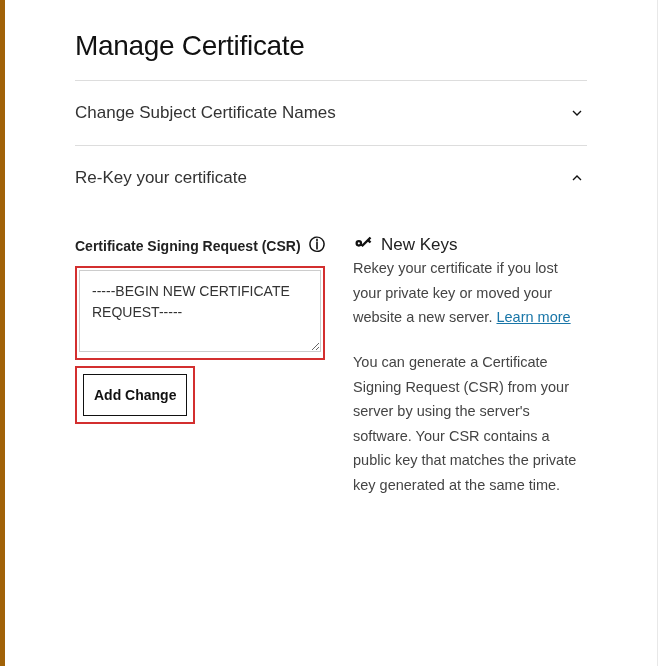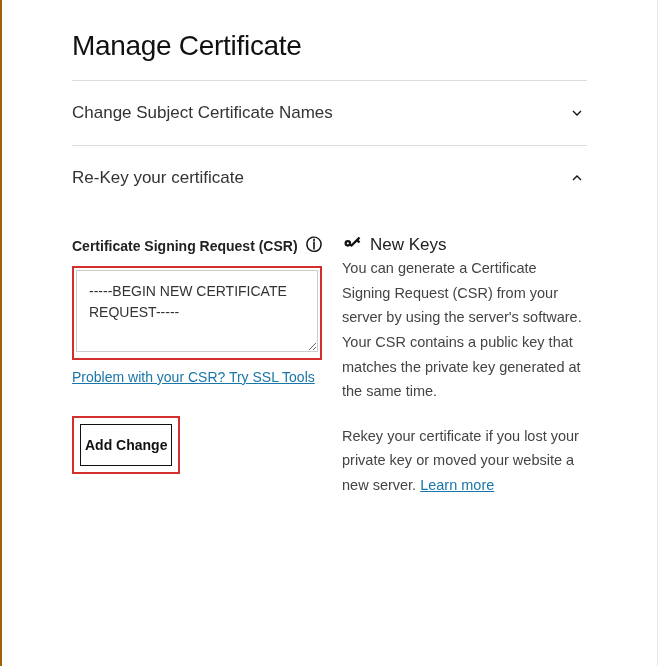--- a/index.html
+++ b/index.html
@@ -9,21 +9,21 @@
     }
     body {
       font-family: -apple-system, BlinkMacSystemFont, "Segoe UI", Arial, sans-serif;
       background: #fff;
       width: 658px;
       height: 666px;
       overflow: hidden;
     }
     .container {
       padding: 30px 70px 20px 70px;
-      border-left: 2px solid #a16207;
+      border-left: 5px solid #a16207;
       border-right: 1px solid #e8e8e8;
       height: 100%;
     }
     .page-title {
       font-size: 28px;
       font-weight: 400;
       color: #111;
       margin-bottom: 18px;
       letter-spacing: -0.3px;
     }
@@ -59,21 +59,21 @@
     }
     .chevron svg {
       width: 16px;
       height: 16px;
       stroke: #111;
       stroke-width: 2;
       fill: none;
     }
     .rekey-content {
       display: flex;
-      gap: 20px;
+      gap: 28px;
       padding-top: 25px;
     }
     .left-column {
       flex: 0 0 250px;
     }
     .right-column {
       flex: 1;
     }
     .csr-label-row {
       display: flex;
@@ -118,21 +118,21 @@
       margin-bottom: 28px;
     }
     .add-change-wrapper {
       border: 2px solid #d32f2f;
       display: inline-block;
       padding: 6px;
     }
     .add-change-btn {
       background: #fff;
       border: 1px solid #111;
-      padding: 12px 4px;
+      padding: 12px 10px;
       font-size: 14px;
       font-weight: 600;
       color: #111;
       cursor: pointer;
       font-family: inherit;
     }
     .new-keys-header {
       display: flex;
       align-items: center;
       gap: 8px;
@@ -193,35 +193,34 @@
 
   <div class="rekey-content">
     <div class="left-column">
       <div class="csr-label-row">
         <span class="csr-label">Certificate Signing Request (CSR)</span>
         <span class="info-icon">ⓘ</span>
       </div>
       <div class="csr-textarea-wrapper">
         <textarea class="csr-textarea" style="">-----BEGIN NEW CERTIFICATE REQUEST-----</textarea>
       </div>
-      <a href="#" class="csr-help-link">Problem with your CSR? Try SSL Tools</a>
       <div class="add-change-wrapper">
         <button class="add-change-btn">Add Change</button>
       </div>
     </div>
 
     <div class="right-column">
       <div class="new-keys-header">
         <span class="keys-icon">
           <svg viewBox="0 0 24 24">
             <path d="M7 14a4 4 0 1 1 0-8 4 4 0 0 1 0 8zm2.5-1.5L20 2l2 2-2 2 2 2-2 2-2-2-6.5 6.5z"></path>
             <circle cx="7" cy="10" r="1.3" fill="#fff"></circle>
           </svg>
         </span>
         <span class="new-keys-title">New Keys</span>
       </div>
-      <p class="new-keys-text">You can generate a Certificate Signing Request (CSR) from your server by using the server's software. Your CSR contains a public key that matches the private key generated at the same time.</p>
       <p class="new-keys-text">
         <span>Rekey your certificate if you lost your private key or moved your website a new server. </span><a href="#" class="learn-more">Learn more</a>
       </p>
+      <p class="new-keys-text">You can generate a Certificate Signing Request (CSR) from your server by using the server's software. Your CSR contains a public key that matches the private key generated at the same time.</p>
     </div>
   </div>
 </div>
 
 </body></html>

